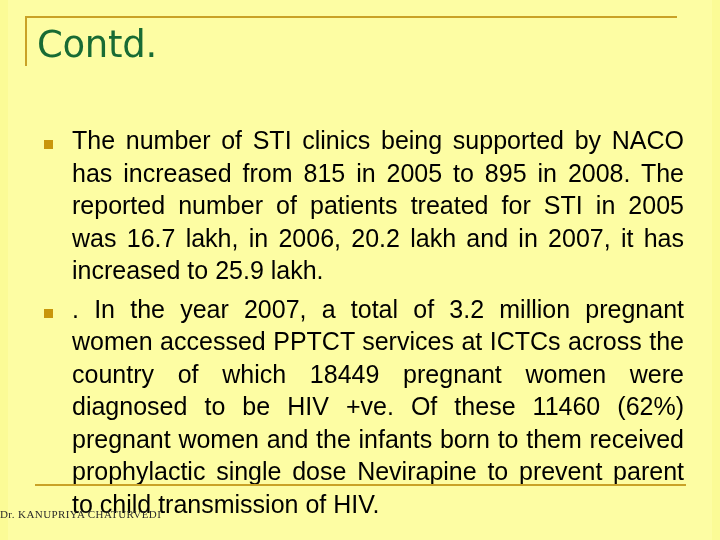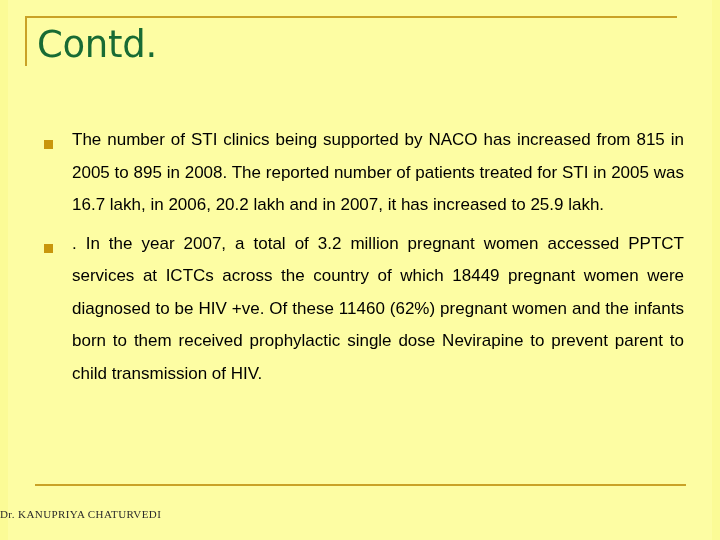--- a/index.html
+++ b/index.html
@@ -79,21 +79,21 @@
     position: absolute;
     left: 0px;
     top: 16px;
     width: 9px;
     height: 9px;
     background: #c8960c;
   }
   .bullet-text {
     display: block;
     margin-left: 28px;
-    font-size: 17px;
+    font-size: 25px;
     line-height: 32.5px;
     color: #000000;
     font-family: "Liberation Sans", sans-serif;
     text-align: justify;
     text-justify: inter-word;
     -webkit-hyphens: none;
     hyphens: none;
   }
   
   .footer-rule {

